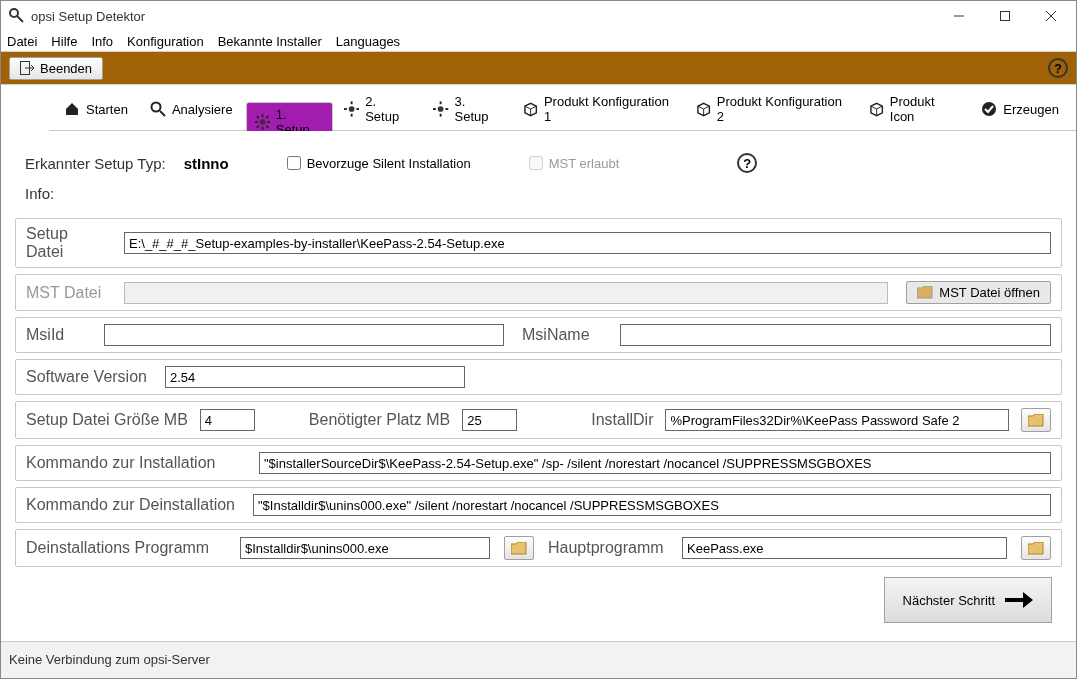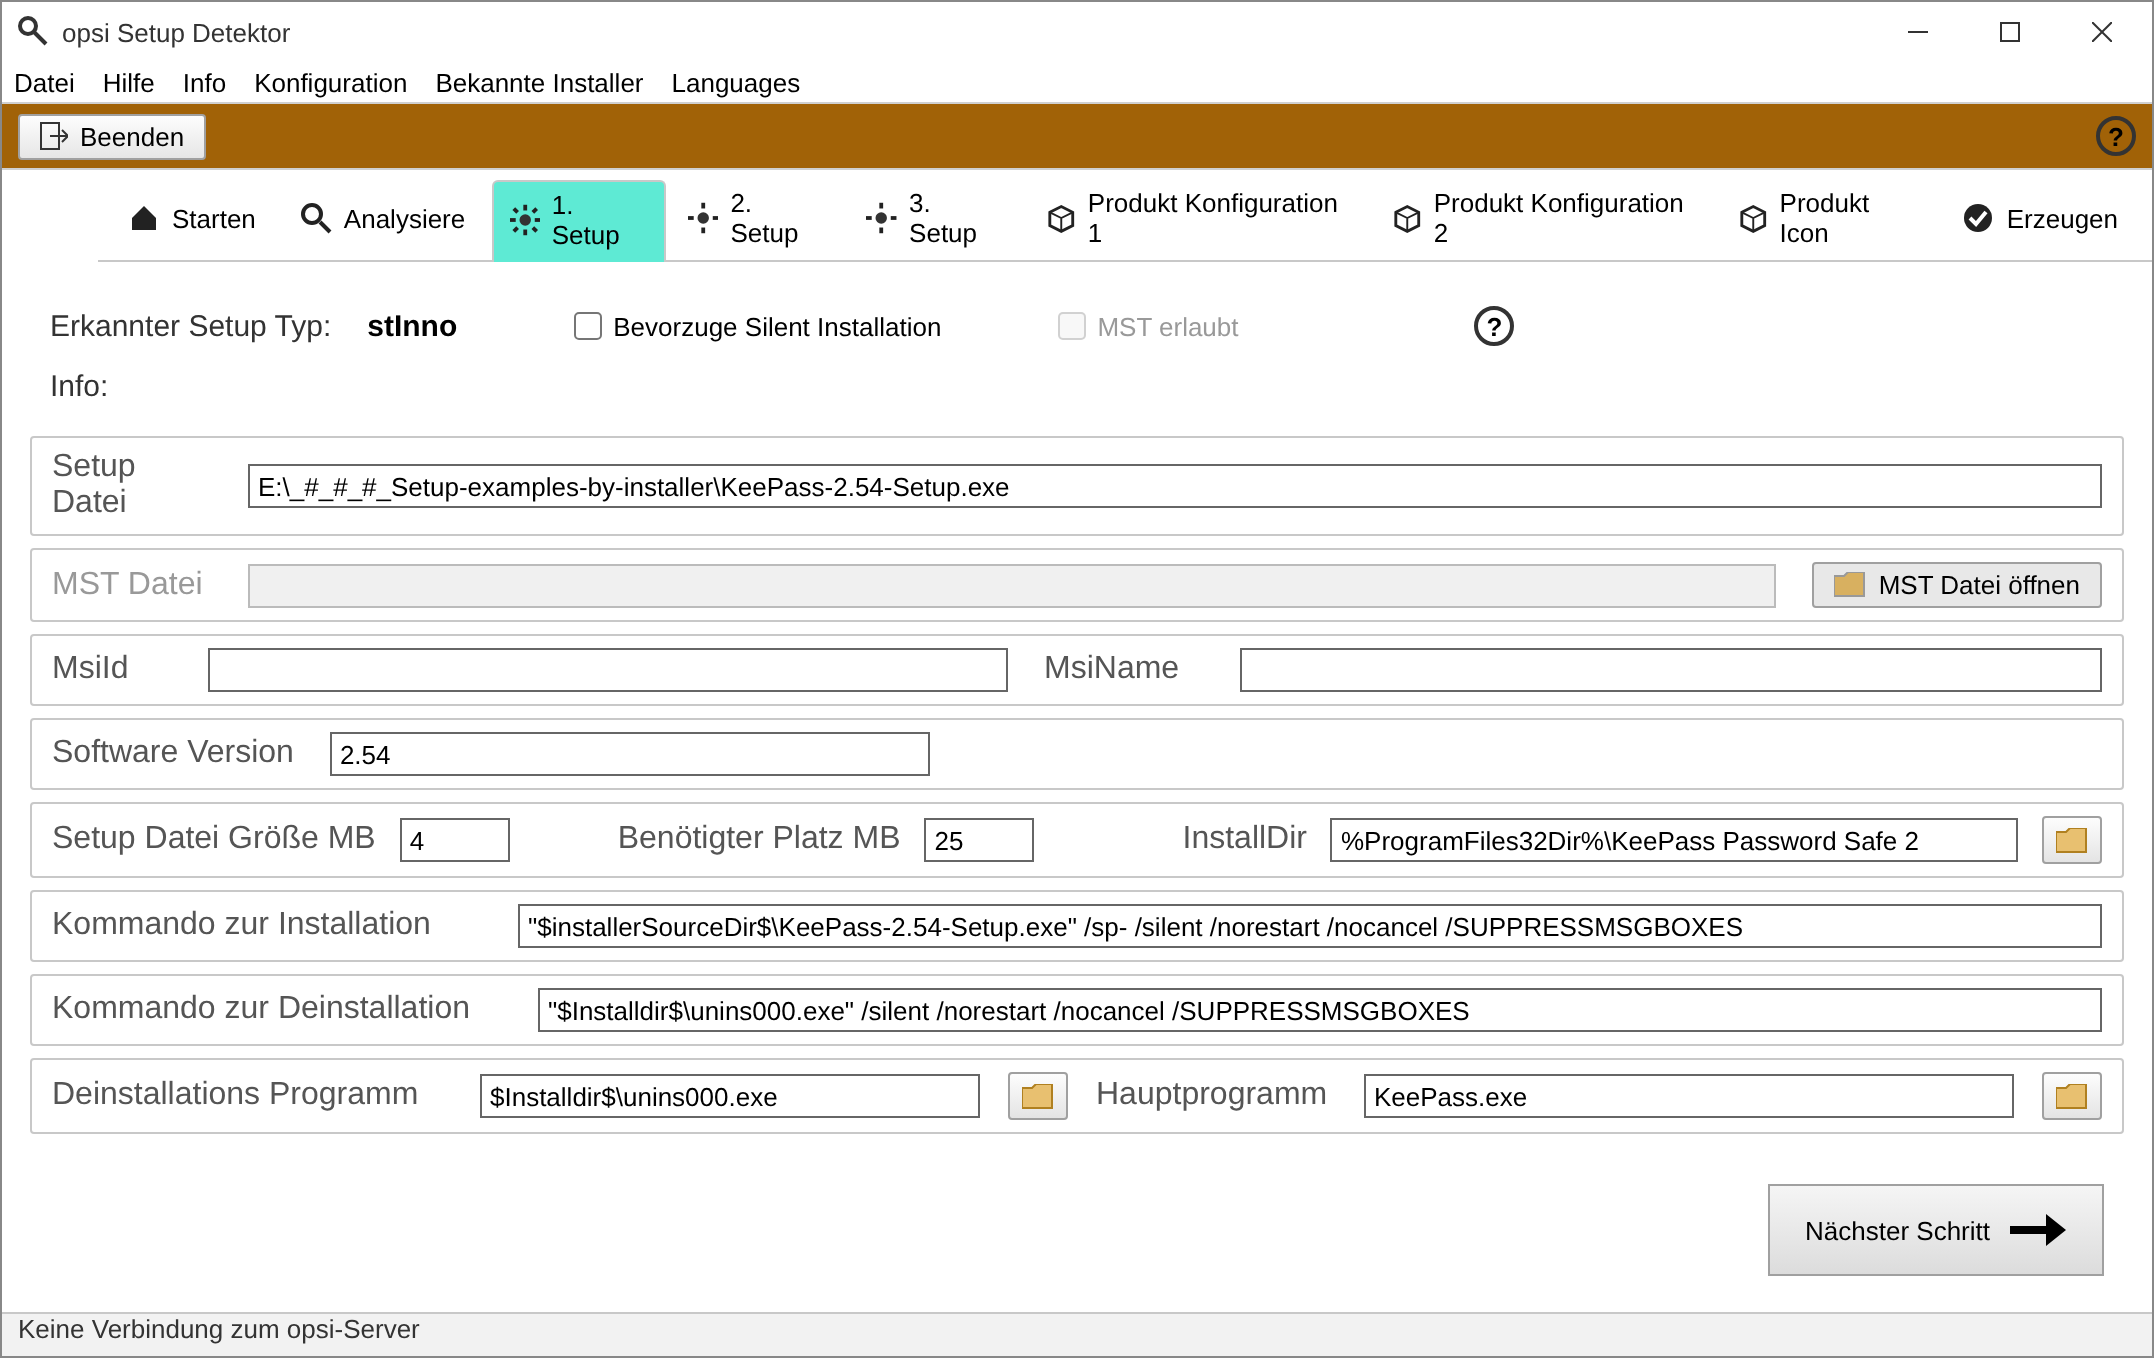--- a/index.html
+++ b/index.html
@@ -8,35 +8,35 @@
   .titlebar .title { flex: 1; color: #333; }
   .titlebar .winbtn { width: 46px; height: 30px; display: flex; align-items: center; justify-content: center; color: #333; }
   .appicon { width: 16px; height: 16px; margin-right: 6px; display:inline-block; }
   .menubar { height: 20px; padding: 0 6px; display: flex; gap: 14px; align-items: center; background: #fff;}
   .menubar span { color: #000; }
   .toolbar { height: 34px; background: #a16207; border-top:1px solid #d0d0d0; border-bottom:1px solid #d0d0d0; display:flex; align-items:center; padding:0 8px; }
   .btn { border:1px solid #a0a0a0; background: linear-gradient(#fdfdfd,#e6e6e6); padding:3px 10px; display:inline-flex; align-items:center; gap:6px; border-radius:2px; cursor:pointer; }
   .help-circle { width:20px; height:20px; border:2px solid #333; border-radius:50%; display:flex; align-items:center; justify-content:center; font-weight:bold; font-size:13px;}
   .tabs { display:flex; gap:2px; padding: 4px 6px 0 6px; background:#fff; border-bottom:1px solid #c8c8c8;margin-left:48px;}
   .tab { display:inline-flex; align-items:center; gap:6px; padding:4px 10px 6px 8px; border:1px solid transparent; border-bottom:none; cursor:pointer;}
-  .tab.active { border-color:#c8c8c8; background:#5eead4; border-radius:3px 3px 0 0; position:relative; top:1px;}
+  .tab.active { border-color:#c8c8c8; background:#a21caf; border-radius:3px 3px 0 0; position:relative; top:13px;}
   .tab svg, .tab .ico { width:16px; height:16px; }
   .content { flex:1; background:#fff; position:relative; padding:10px 14px; overflow:auto;}
   .row { display:flex; align-items:center; margin:6px 0; }
   .section { border:1px solid #c8c8c8; border-radius:2px; padding:6px 10px; margin-bottom:6px; }
   .lbl { color:#555; font-size:16px; }
   .lbl-dark { color:#333; font-size:14px; }
   .lbl-light { color:#999; }
   input[type=text] { border:1px solid #666; height:22px; padding:1px 4px; font-size:13px; background:#fff; }
   input[disabled] { background:#f0f0f0; color:#888; border-color:#bbb;}
   .chk { display:inline-flex; align-items:center; gap:6px; }
   .chk input { width:14px; height:14px; }
   a.infolink { color:#0066cc; text-decoration:underline; font-size:14px;}
   .bigbtn { background: linear-gradient(#f5f5f5,#dcdcdc); border:1px solid #a0a0a0; padding:14px 18px; font-size:18px; display:inline-flex; align-items:center; gap:10px; cursor:pointer;}
-  .statusbar { height:22px; background:#f2f2f2; border-top:1px solid #c8c8c8; padding:0 8px; color:#333; }
+  .statusbar { height:37px; background:#f2f2f2; border-top:1px solid #c8c8c8; padding:10px 8px; color:#333; }
   .iconbtn { width:30px; height:24px; border:1px solid #a0a0a0; background:linear-gradient(#fdfdfd,#e4e4e4); display:flex; align-items:center; justify-content:center; cursor:pointer; border-radius:2px;}
   .folder-ico { width:16px; height:13px; }
   .strong { font-weight:bold; font-size:15px; }
   .gearfill { fill:#333; }
 </style>
 </head>
 <body>
 
 <div class="titlebar">
   <span class="appicon">
@@ -232,21 +232,21 @@
           <path d="M0 2 L5 2 L7 0 L15 0 L15 12 L0 12 Z" fill="#e8c070" stroke="#b08020"></path>
         </svg>
       </div>
   </div>
 
   <div class="section row" style="gap:18px;">
     <span class="lbl" style="width:215px;">Kommando zur Installation</span>
     <input type="text" style="flex: 1 1 0%;" value="&quot;$installerSourceDir$\KeePass-2.54-Setup.exe&quot; /sp- /silent /norestart /nocancel /SUPPRESSMSGBOXES">
   </div>
 
-  <div class="section row" style="gap:28px;">
+  <div class="section row" style="gap:12px;">
     <span class="lbl" style="width:215px;">Kommando zur Deinstallation</span>
     <input type="text" style="flex: 1 1 0%;" value="&quot;$Installdir$\unins000.exe&quot; /silent /norestart /nocancel /SUPPRESSMSGBOXES">
   </div>
 
   <div class="section row" style="gap:14px;">
     <span class="lbl" style="width:200px;">Deinstallations Programm</span>
     <input type="text" style="width: 250px;" value="$Installdir$\unins000.exe">
     <div class="iconbtn">
         <svg class="folder-ico" viewBox="0 0 16 13">
           <path d="M0 2 L5 2 L7 0 L15 0 L15 12 L0 12 Z" fill="#e8c070" stroke="#b08020"></path>

